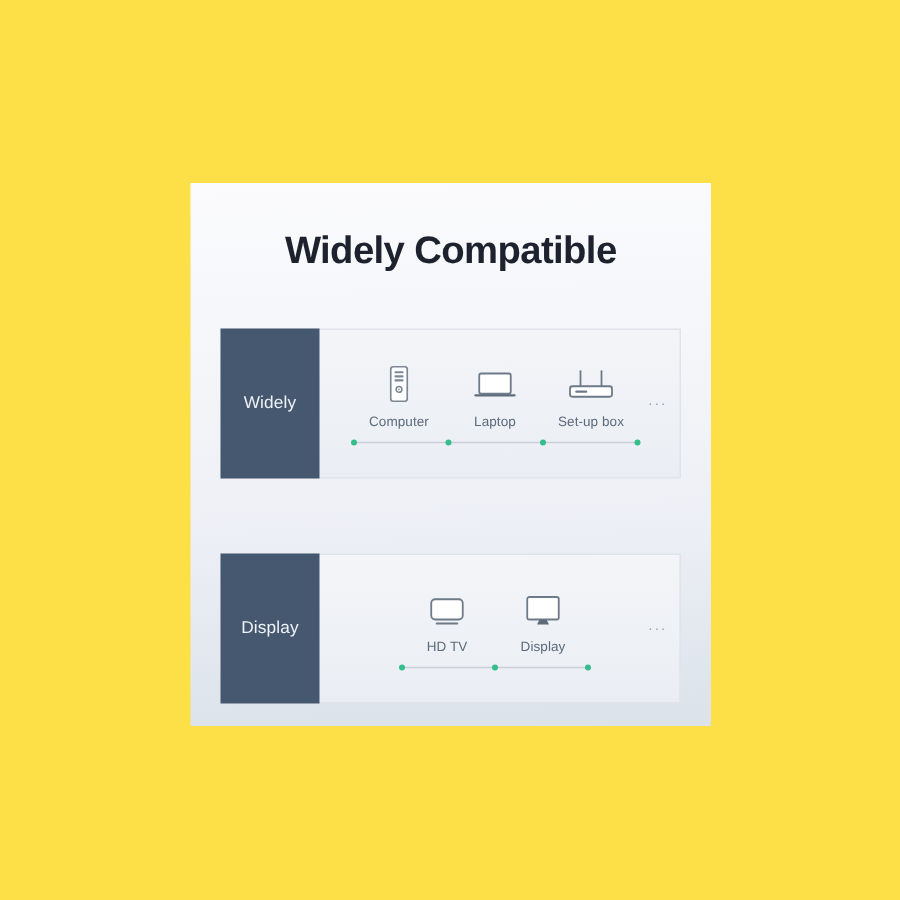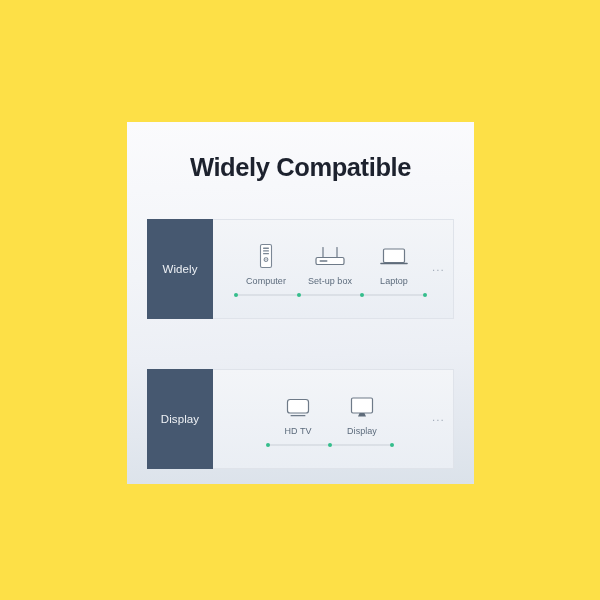--- a/index.html
+++ b/index.html
@@ -193,40 +193,40 @@
                 <rect x="7" y="11.9" width="6" height="1.4" rx="0.6" fill="#7b8795"></rect>
                 <circle cx="10" cy="18.6" r="1.9" fill="none" stroke="#7b8795" stroke-width="1.05"></circle>
                 <circle cx="10" cy="18.6" r="0.55" fill="#7b8795"></circle>
               </svg>
             </div>
             <div class="device-name">Computer</div>
           </div>
 
           <div class="device">
             <div class="device-icon">
+              <svg width="32" height="30" viewBox="0 0 32 30">
+                <rect x="5.5" y="8" width="21" height="13.5" rx="1.3" fill="#ffffff" stroke="#6e7a88" stroke-width="1.2"></rect>
+                <rect x="2.2" y="21.8" width="27.6" height="1.5" rx="0.75" fill="#5f6c7a"></rect>
+              </svg>
+            </div>
+            <div class="device-name">Laptop</div>
+          </div>
+
+          <div class="device">
+            <div class="device-icon">
               <svg width="36" height="30" viewBox="0 0 36 30">
                 <line x1="11" y1="6.5" x2="11" y2="17" stroke="#6e7a88" stroke-width="1.2" stroke-linecap="round"></line>
                 <line x1="25" y1="6.5" x2="25" y2="17" stroke="#6e7a88" stroke-width="1.2" stroke-linecap="round"></line>
                 <rect x="4" y="16.5" width="28" height="7" rx="1.6" fill="#ffffff" stroke="#6e7a88" stroke-width="1.2"></rect>
                 <rect x="7.5" y="19.3" width="8" height="1.5" rx="0.7" fill="#6e7a88"></rect>
               </svg>
             </div>
             <div class="device-name">Set-up box</div>
           </div>
 
-          <div class="device">
-            <div class="device-icon">
-              <svg width="32" height="30" viewBox="0 0 32 30">
-                <rect x="5.5" y="8" width="21" height="13.5" rx="1.3" fill="#ffffff" stroke="#6e7a88" stroke-width="1.2"></rect>
-                <rect x="2.2" y="21.8" width="27.6" height="1.5" rx="0.75" fill="#5f6c7a"></rect>
-              </svg>
-            </div>
-            <div class="device-name">Laptop</div>
-          </div>
-
 
         </div>
 
         <div class="track">
           <div class="track-inner">
             <div class="track-line"></div>
             <span class="node"></span>
             <span class="node"></span>
             <span class="node"></span>
             <span class="node"></span>

